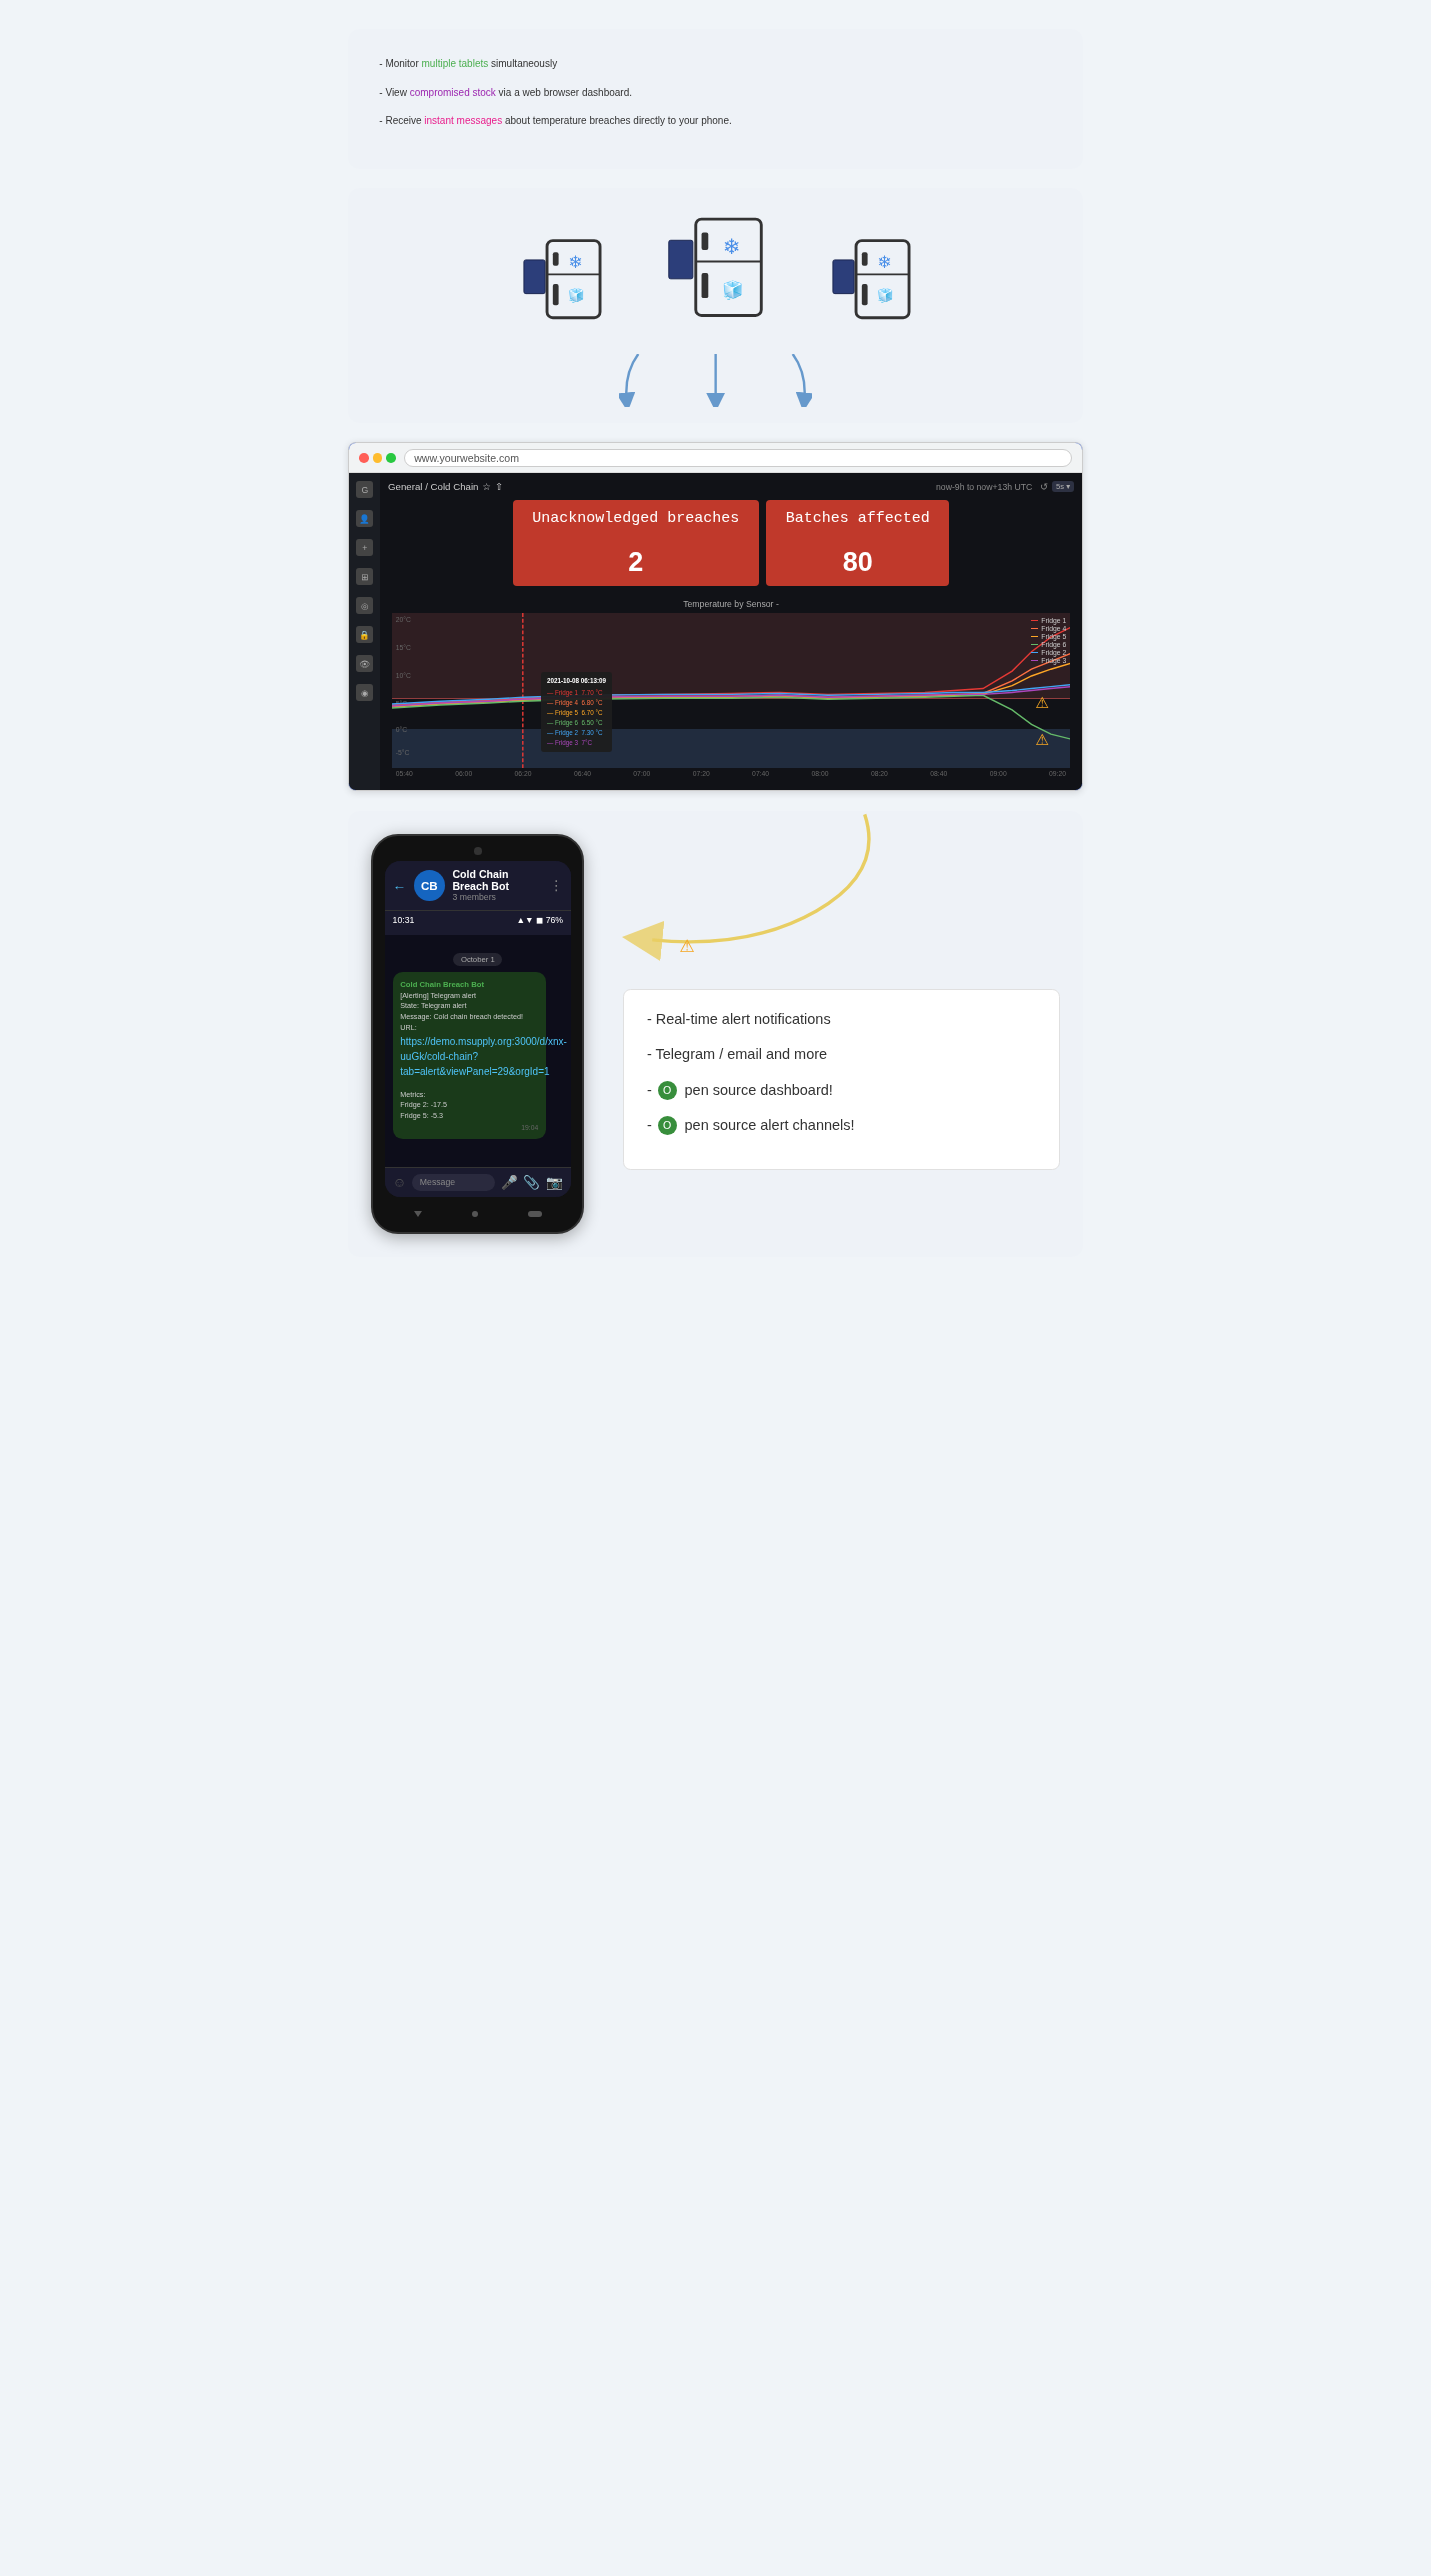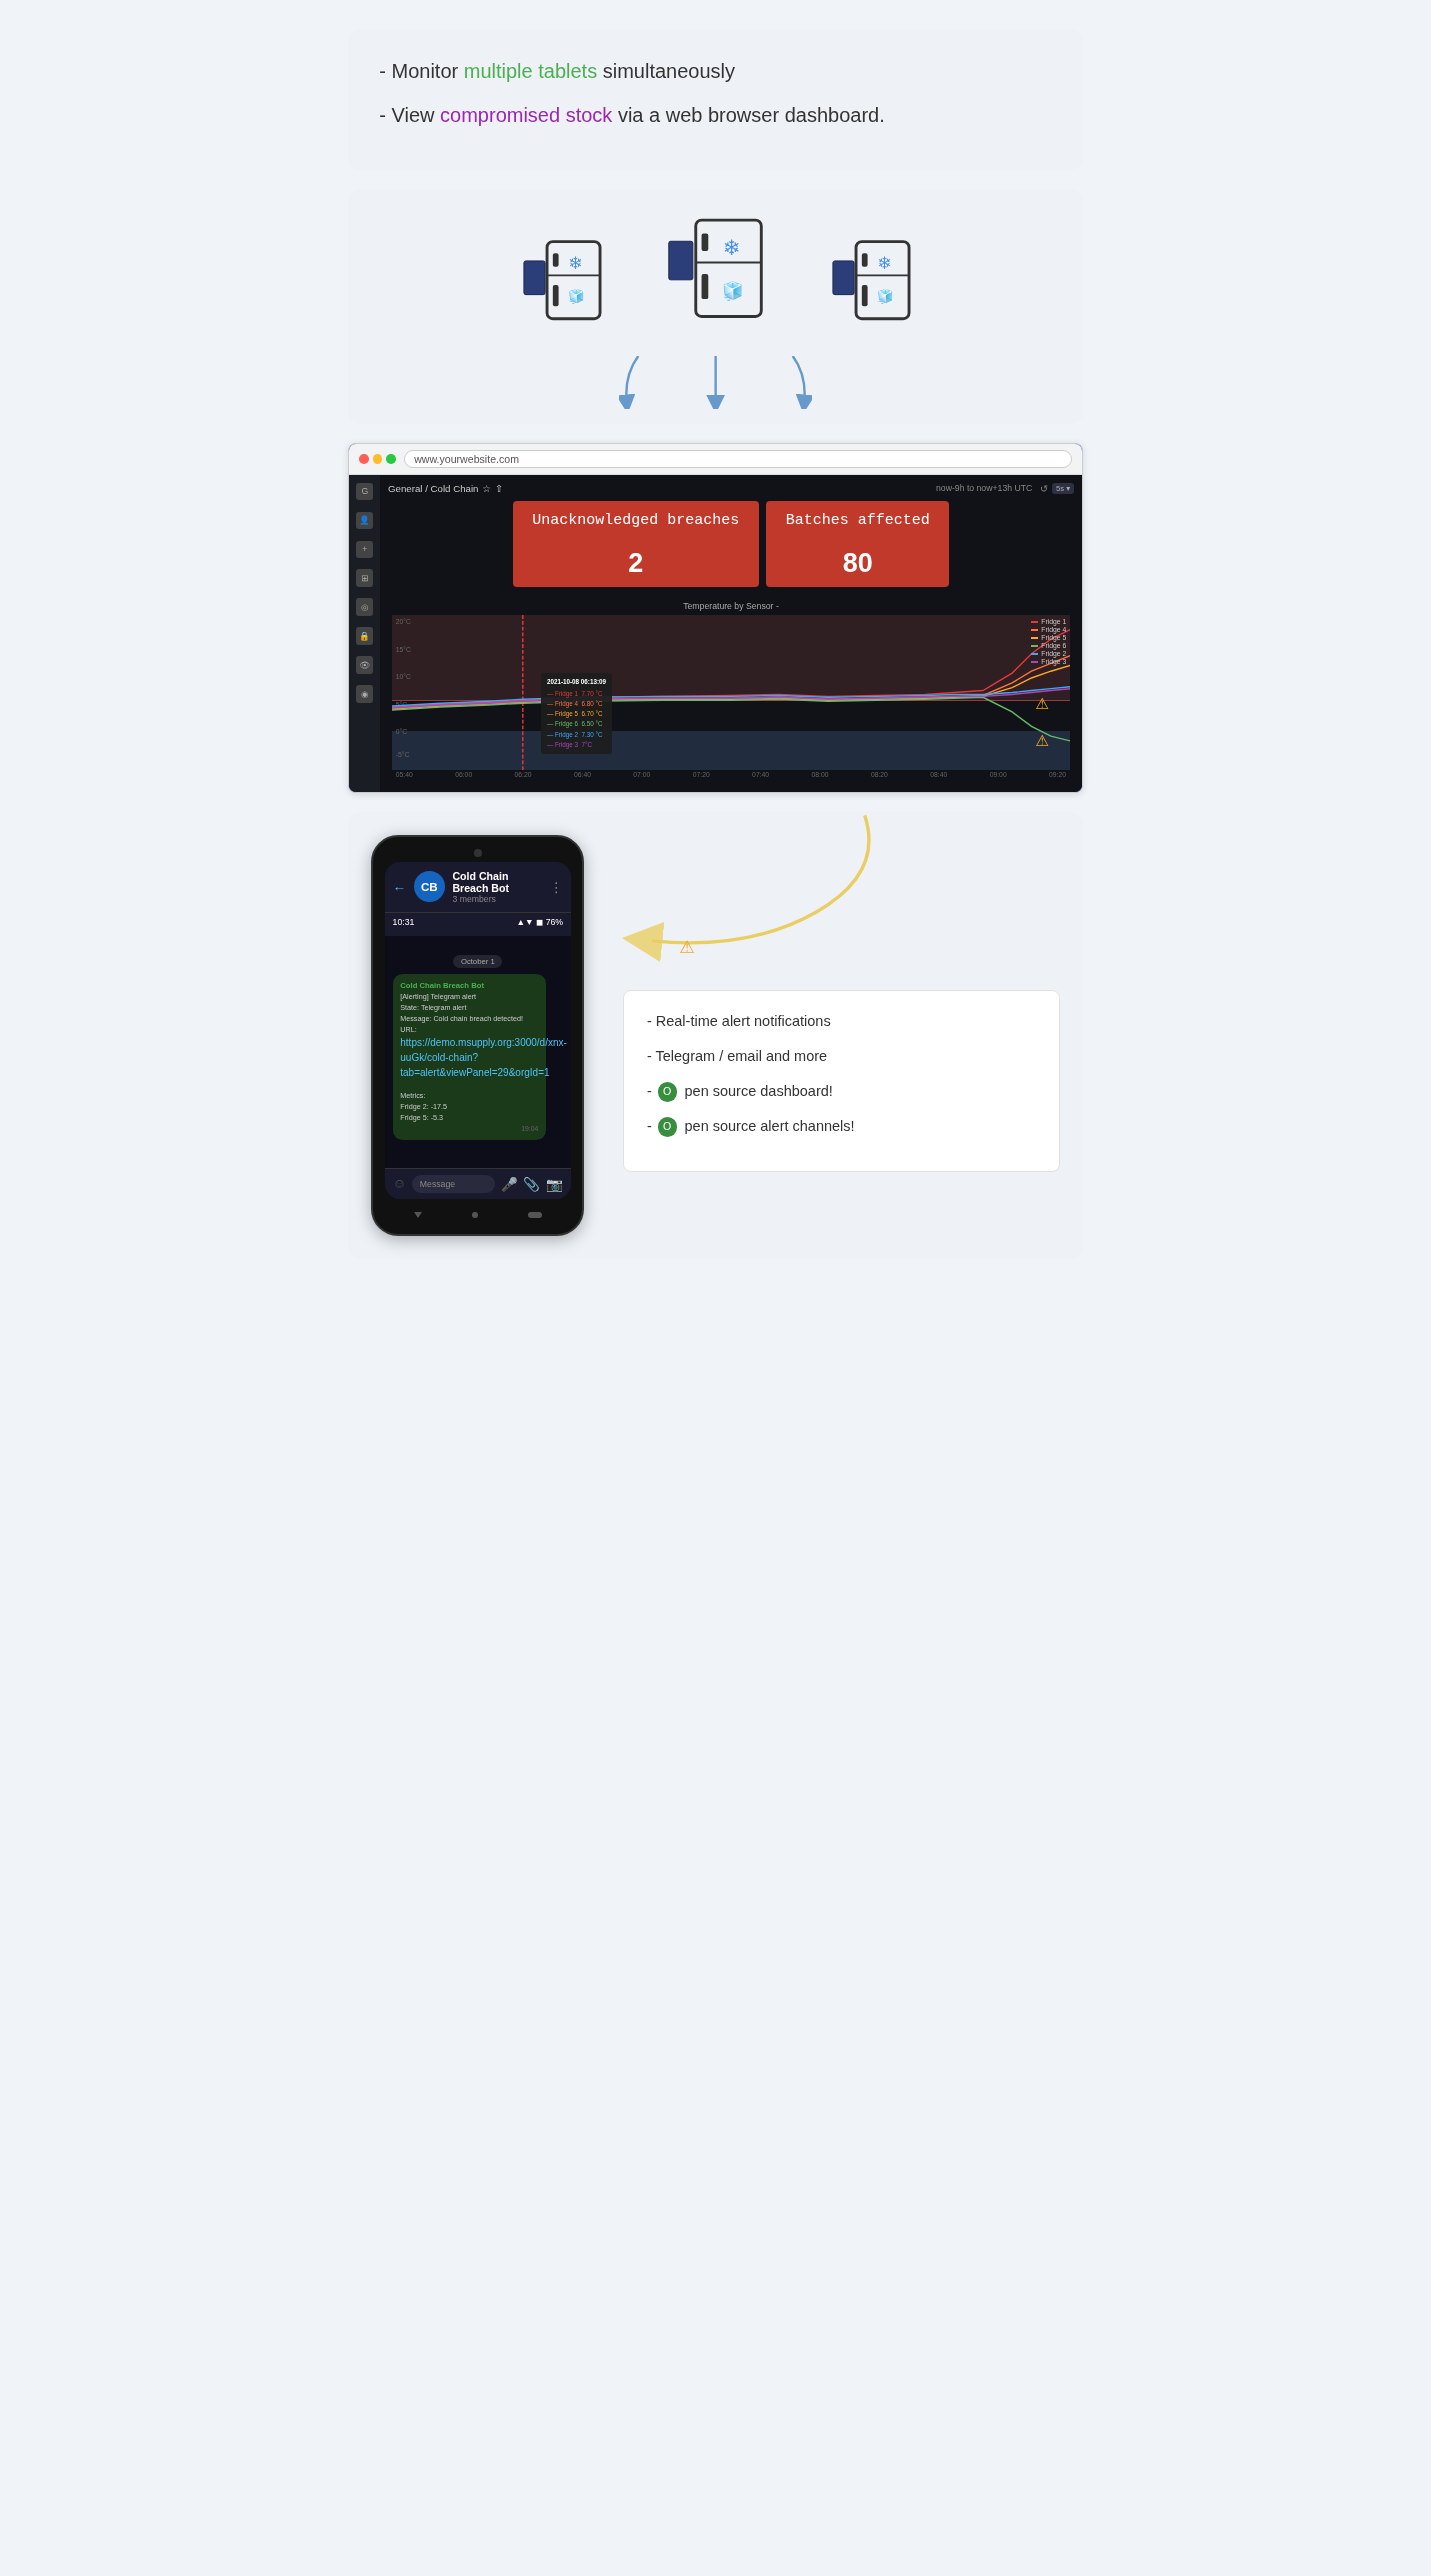--- a/index.html
+++ b/index.html
@@ -25,21 +25,21 @@
       color: #222;
       margin-bottom: 15.5px;
       line-height: 1.5;
     }
     .intro-title .brand { color: #e87722; font-weight: 600; }
     .intro-list {
       list-style: none;
       padding: 0;
     }
     .intro-list li {
-      font-size: 20px;
+      font-size: 10px;
       margin-bottom: 13.5px;
       line-height: 1.5;
       color: #333;
     }
     .highlight-green { color: #4caf50; }
     .highlight-purple { color: #9c27b0; }
     .highlight-pink { color: #e91e8c; }
 
     
     .diagram-section {
@@ -468,20 +468,23 @@
 </head>
 <body>
 
 <div class="intro-section">
   <ul class="intro-list">
     <li>
       - Monitor <span class="highlight-green">multiple tablets</span> simultaneously
     </li>
     <li>
       - View <span class="highlight-purple">compromised stock</span> via a web browser dashboard.
+    </li>
+    <li>
+      - Receive <span class="highlight-pink">instant messages</span> about temperature breaches directly to your phone.
     </li>
   </ul>
 </div>
 
 <div class="diagram-section">
   <div class="devices-row">
 
     <div class="device-unit">
       <svg class="fridge-svg" viewBox="0 0 90 110" fill="none" xmlns="http://www.w3.org/2000/svg">
 

